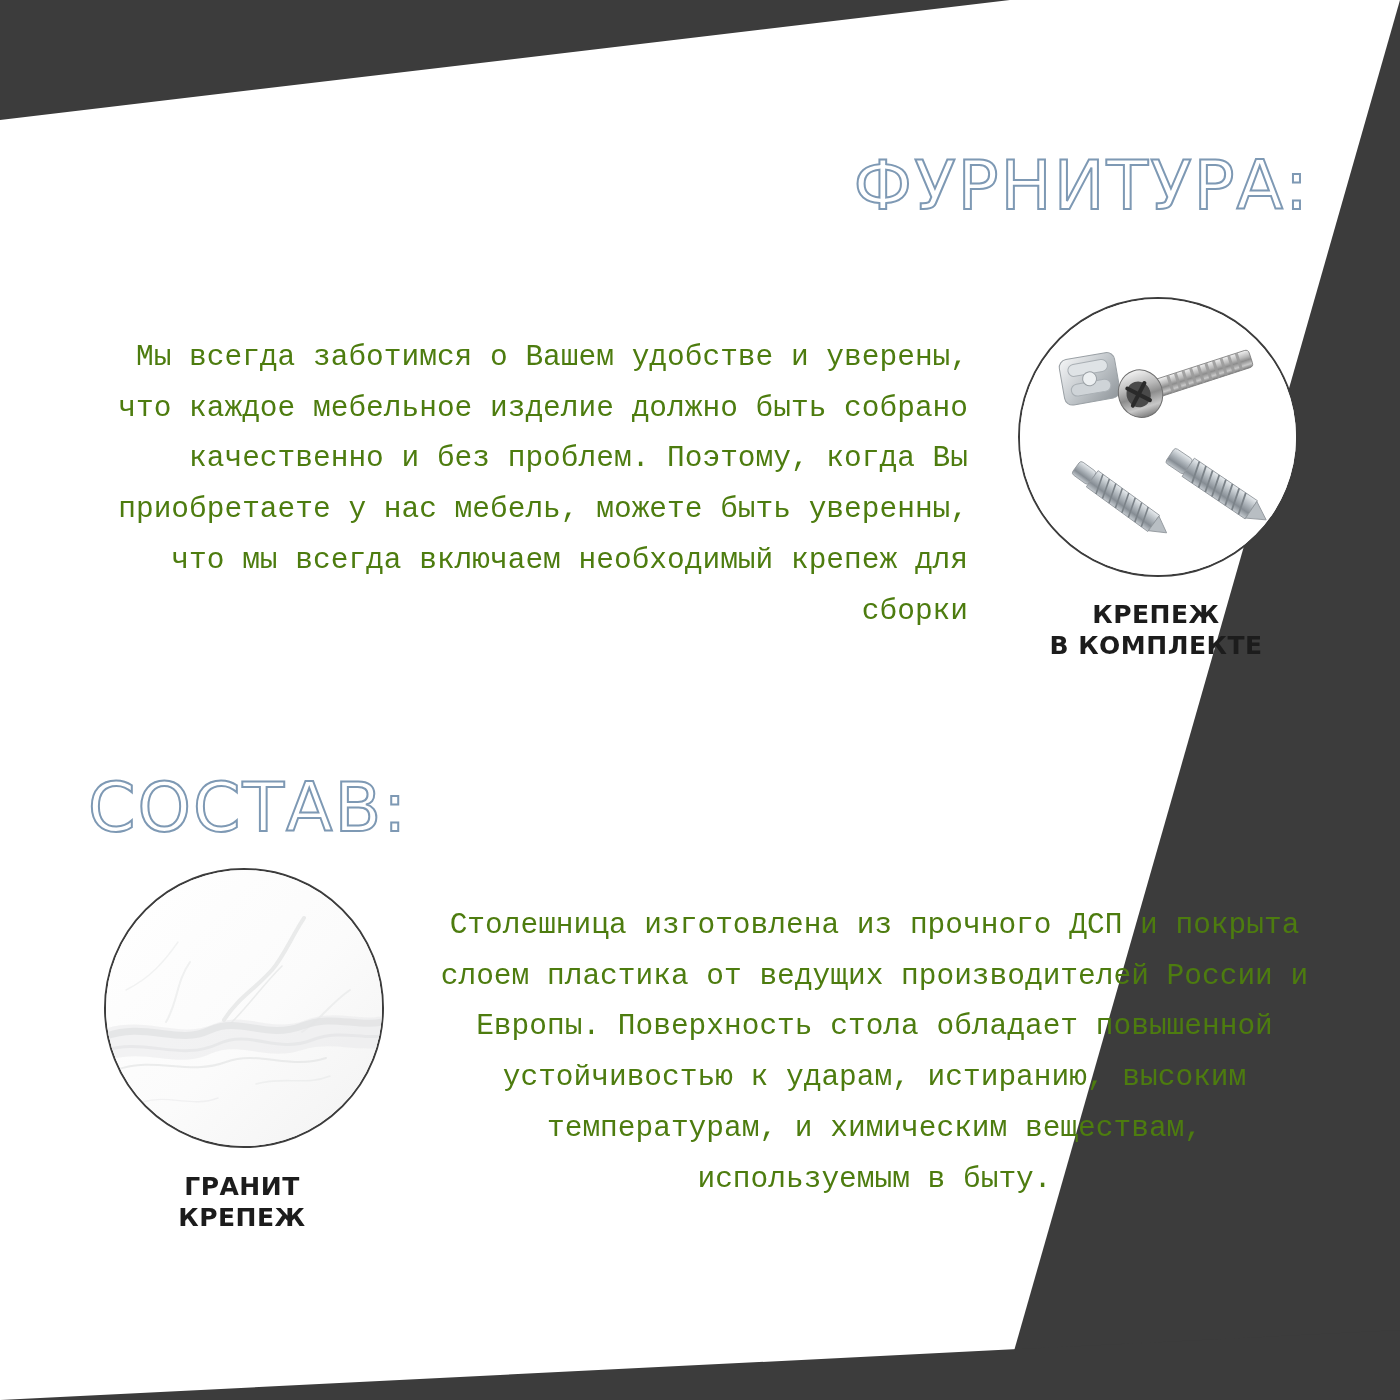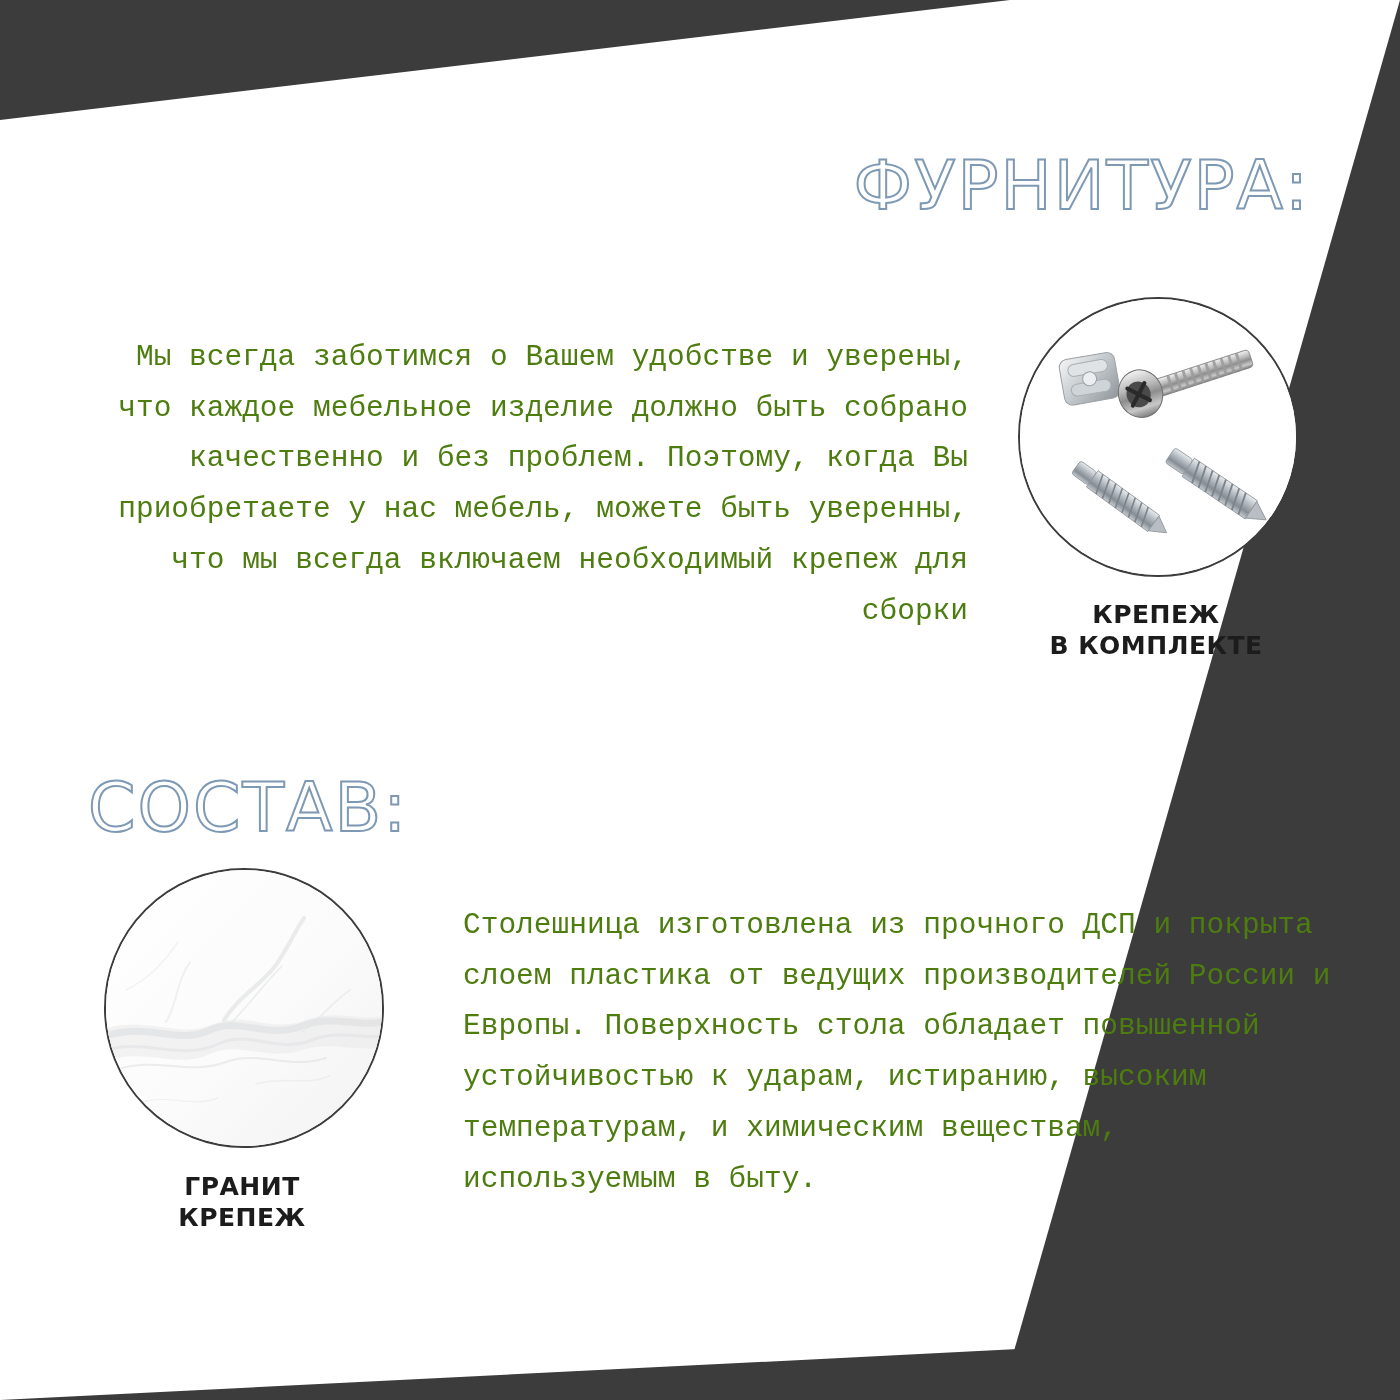--- a/index.html
+++ b/index.html
@@ -81,22 +81,21 @@
   #para-fittings {
     top: 332px;
     left: 110px;
     width: 858px;
     text-align: right;
   }
   #para-material {
     top: 900px;
     left: 437px;
     width: 875px;
-    text-align: left;
-    margin-left: 26px;
+    text-align: center;
   }
 
   
   .circle {
     position: absolute;
     border-radius: 50%;
     border: 2px solid #3c3c3c;
     overflow: hidden;
     background: #ffffff;
   }

